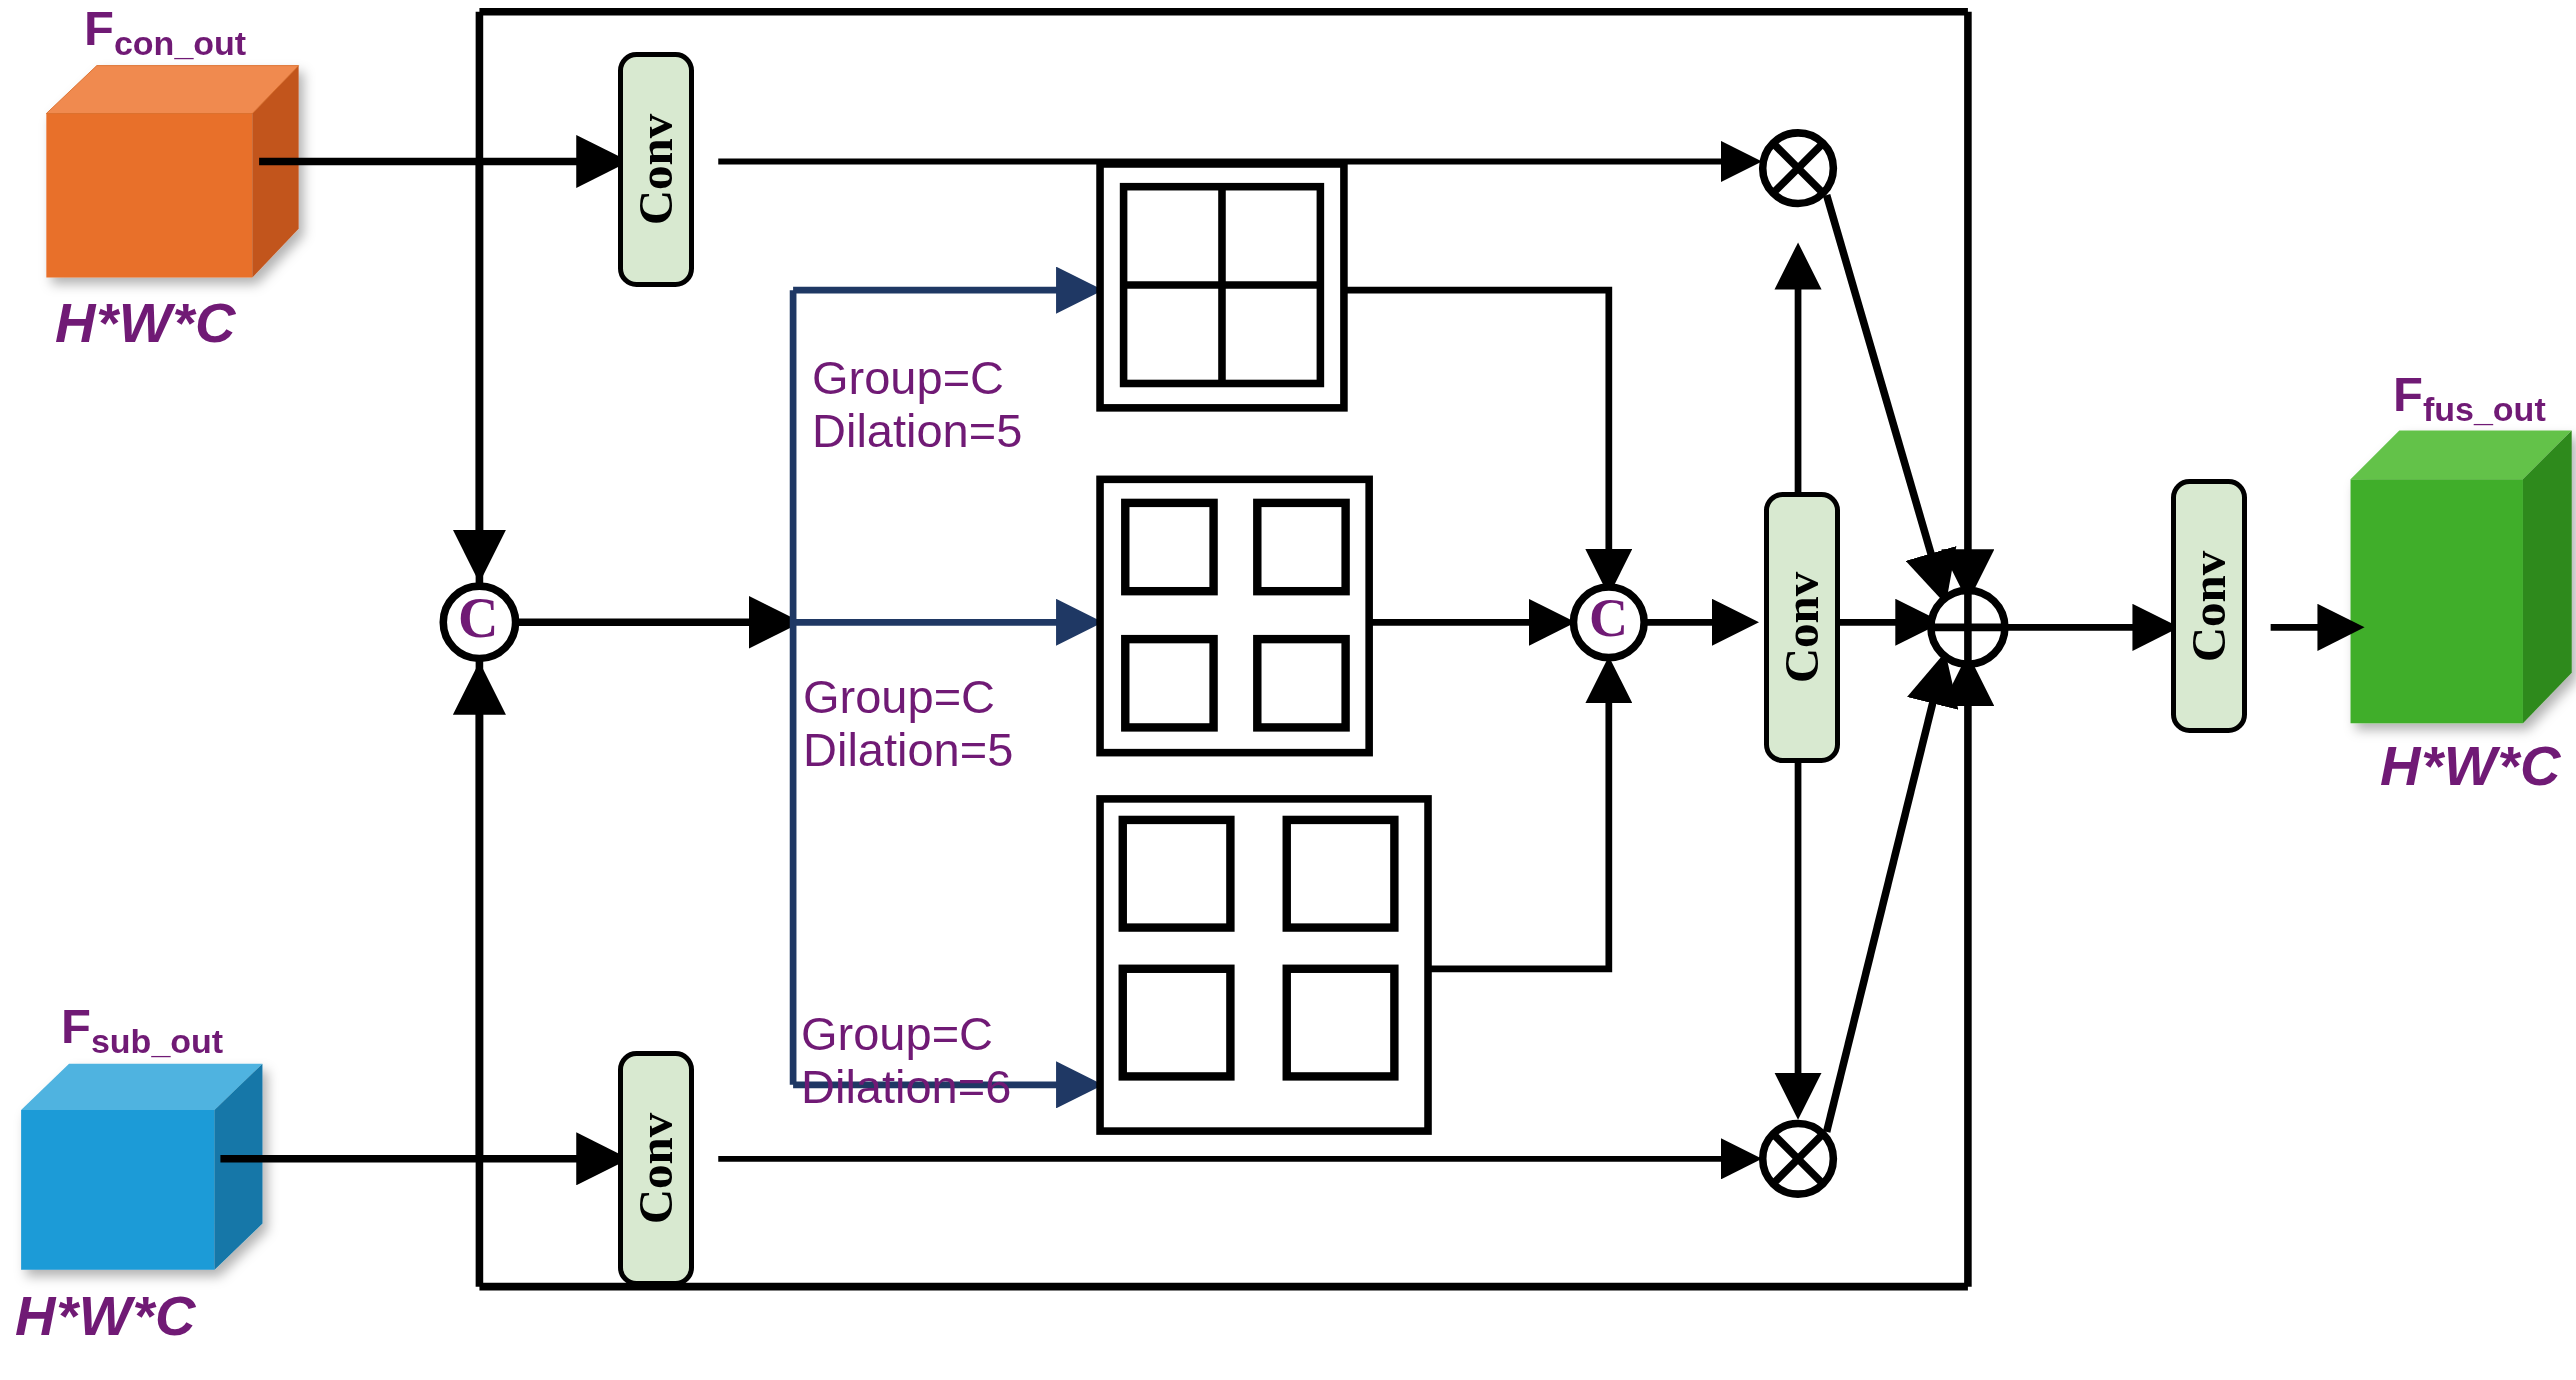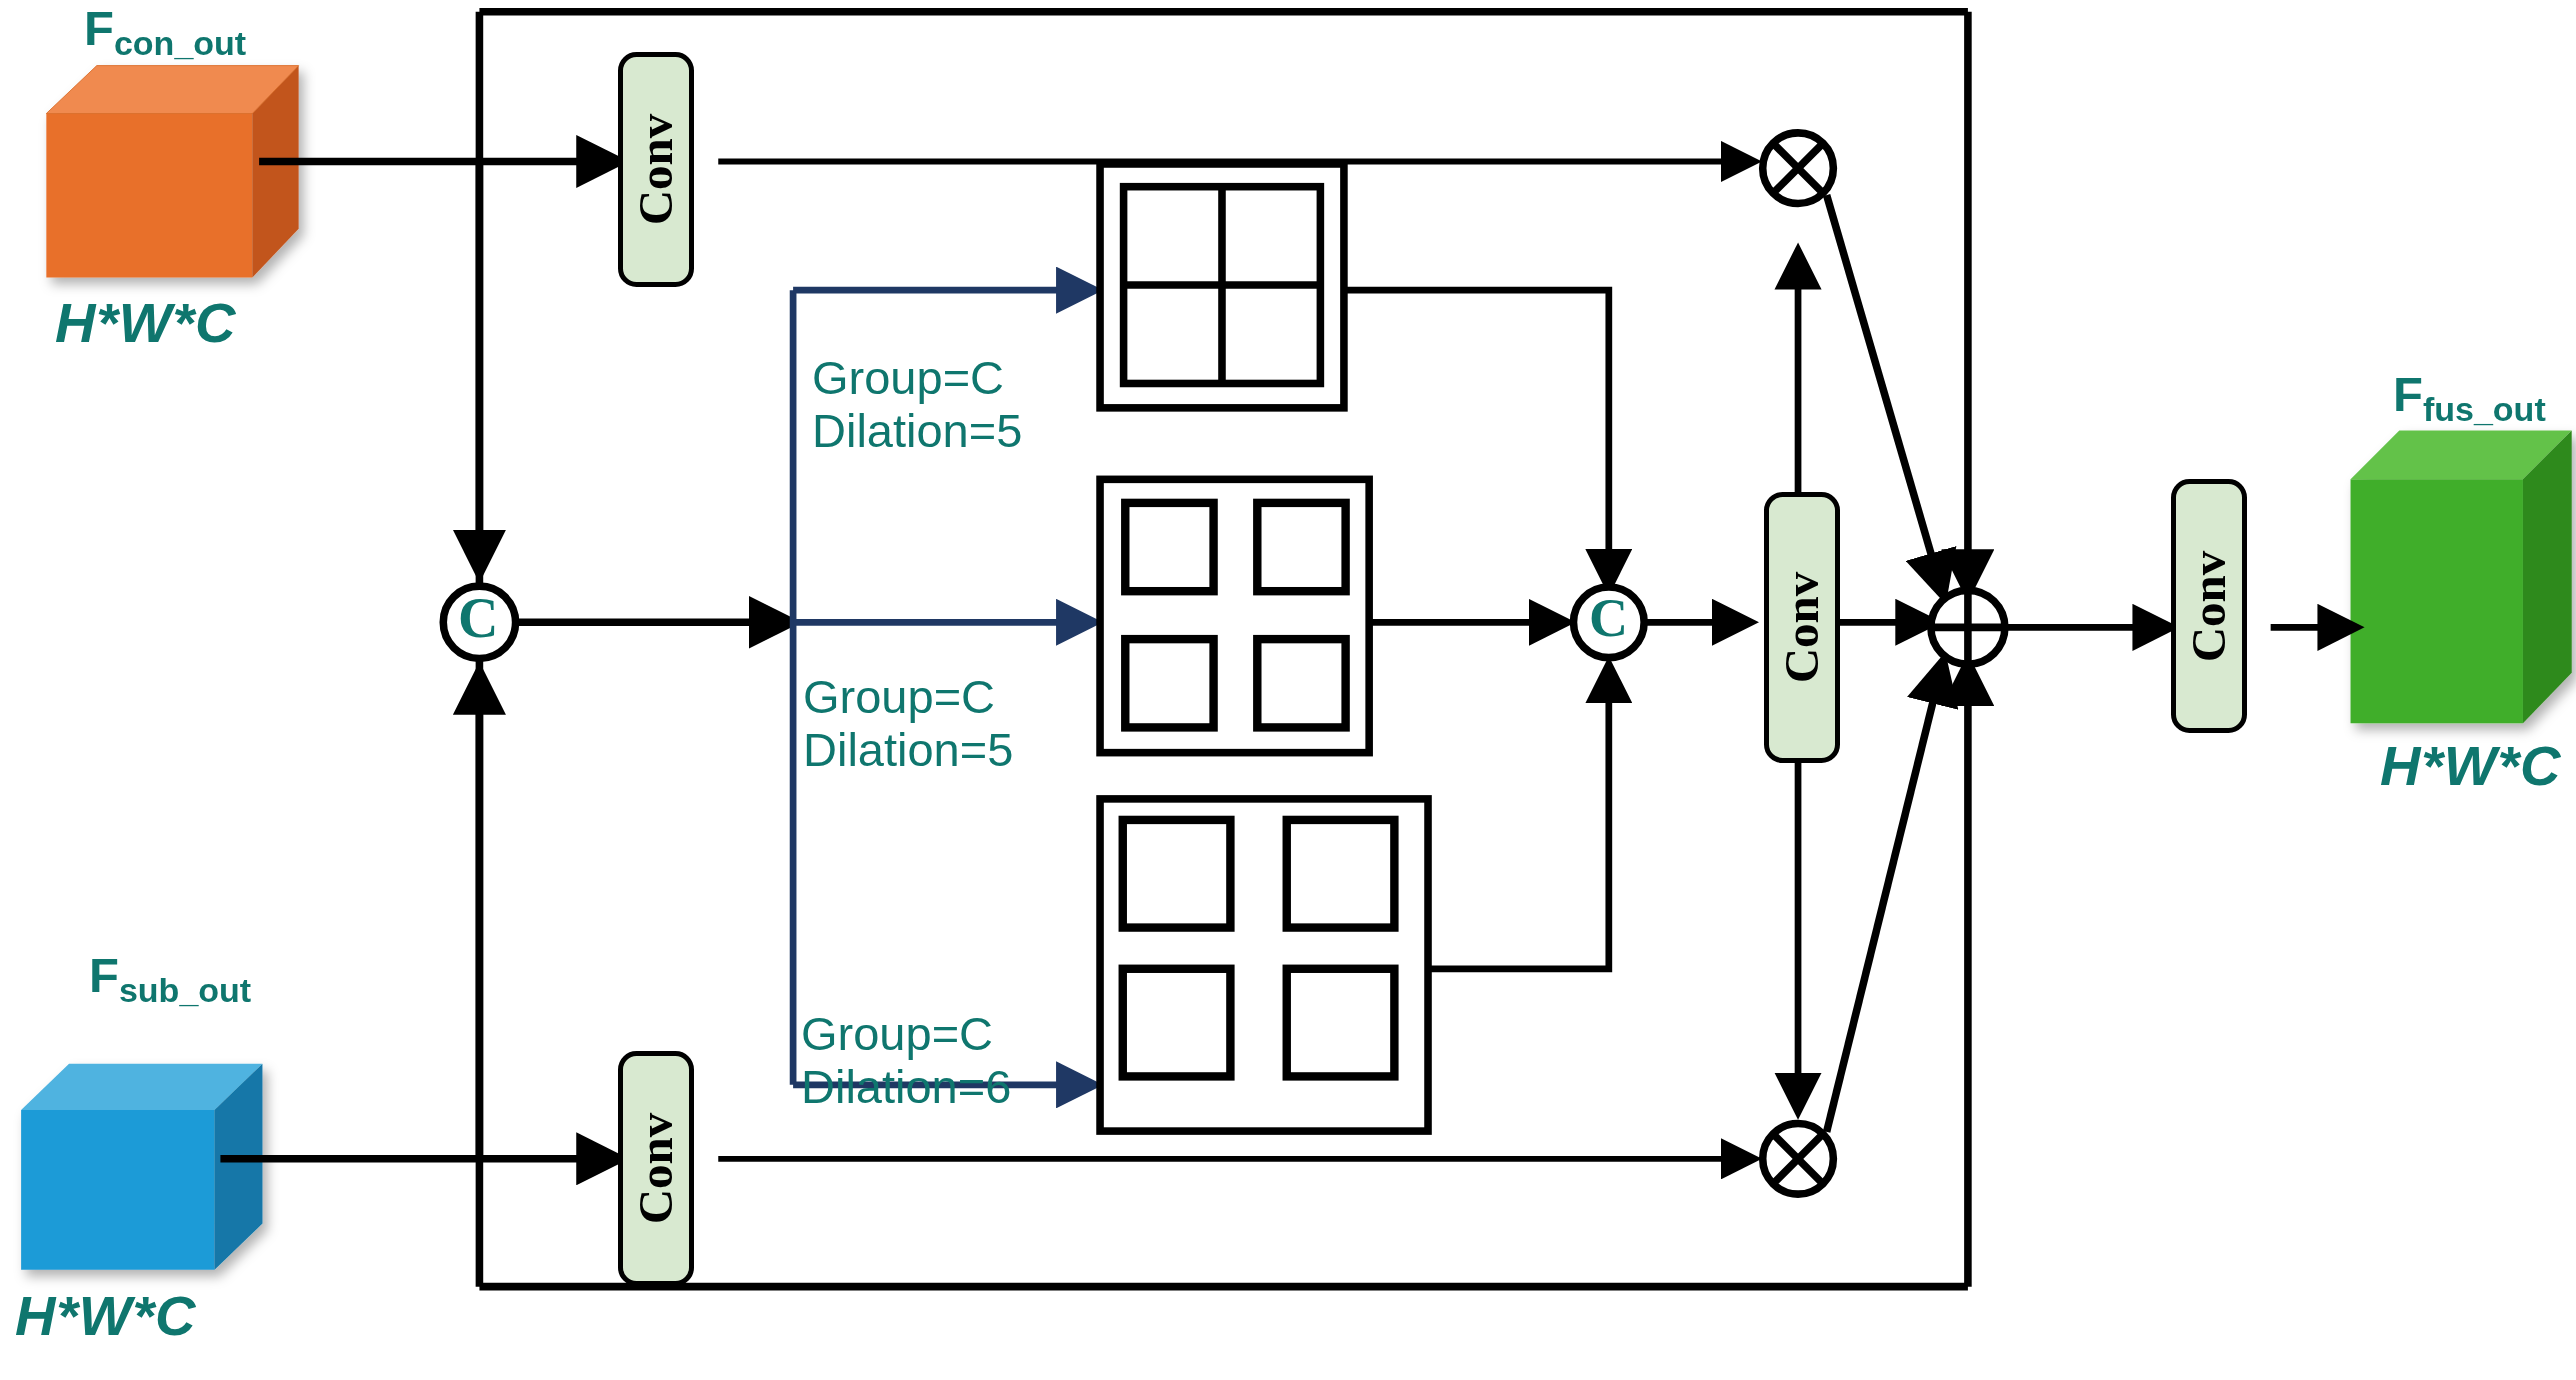--- a/index.html
+++ b/index.html
@@ -1,20 +1,20 @@
 <!DOCTYPE html>
 <html style="font-size:13.5px"><head>
 <meta charset="utf-8">
 <style>
   html,body{margin:0;padding:0;background:#fff;}
   body{width:2576px;height:1380px;position:relative;overflow:hidden;
        font-family:"Liberation Sans",sans-serif;}
   #stage{position:absolute;left:0;top:0;width:2576px;height:1380px;}
   svg.layer{position:absolute;left:0;top:0;width:2576px;height:1380px;}
-  .lbl{position:absolute;white-space:nowrap;color:#0f766e;}
+  .lbl{position:absolute;white-space:nowrap;color:#701a75;}
   .cube-tag{font-family:"Liberation Sans",sans-serif;font-weight:700;font-size:49px;}
   .cube-tag .sub{font-size:34px;vertical-align:baseline;position:relative;top:10px;}
   .dim{font-family:"Liberation Sans",sans-serif;font-weight:700;font-style:italic;font-size:56px;letter-spacing:0.8px;}
   .kparam{font-family:"Liberation Sans",sans-serif;font-weight:400;font-size:47px;line-height:1.12;margin-top:32px;}
   .convtxt{font-family:"Liberation Serif",serif;font-weight:700;font-size:49px;
            color:#000;transform:rotate(-90deg);transform-origin:center center;
            white-space:nowrap;}
   .convbox{position:absolute;background:#d8e9d0;border:5px solid #000;border-radius:18.5px;
            display:flex;align-items:center;justify-content:center;}
   .opglyph{font-family:"Liberation Serif",serif;font-weight:700;}
@@ -187,21 +187,21 @@
 
   <div class="lbl opglyph" style="left:458px;top:590px;font-size:56px;line-height:56px;">C</div>
 
   <div class="lbl opglyph" style="left:1589px;top:591px;font-size:54px;line-height:54px;">C</div>
 
   <div class="lbl cube-tag" style="left:84px;top:0px;">
     <span>F</span><span class="sub">con_out</span>
   </div>
   <div class="lbl dim" style="left:55px;top:290px;">H*W*C</div>
 
-  <div class="lbl cube-tag" style="left:61px;top:947px;margin-left:28px;">
+  <div class="lbl cube-tag" style="left:61px;top:998px;">
     <span>F</span><span class="sub">sub_out</span>
   </div>
   <div class="lbl dim" style="left:15px;top:1283px;">H*W*C</div>
 
   <div class="lbl cube-tag" style="left:2393px;top:366px;">
     <span>F</span><span class="sub">fus_out</span>
   </div>
   <div class="lbl dim" style="left:2380px;top:733px;">H*W*C</div>
 
   <div class="lbl kparam" style="left:812px;top:320px;">

